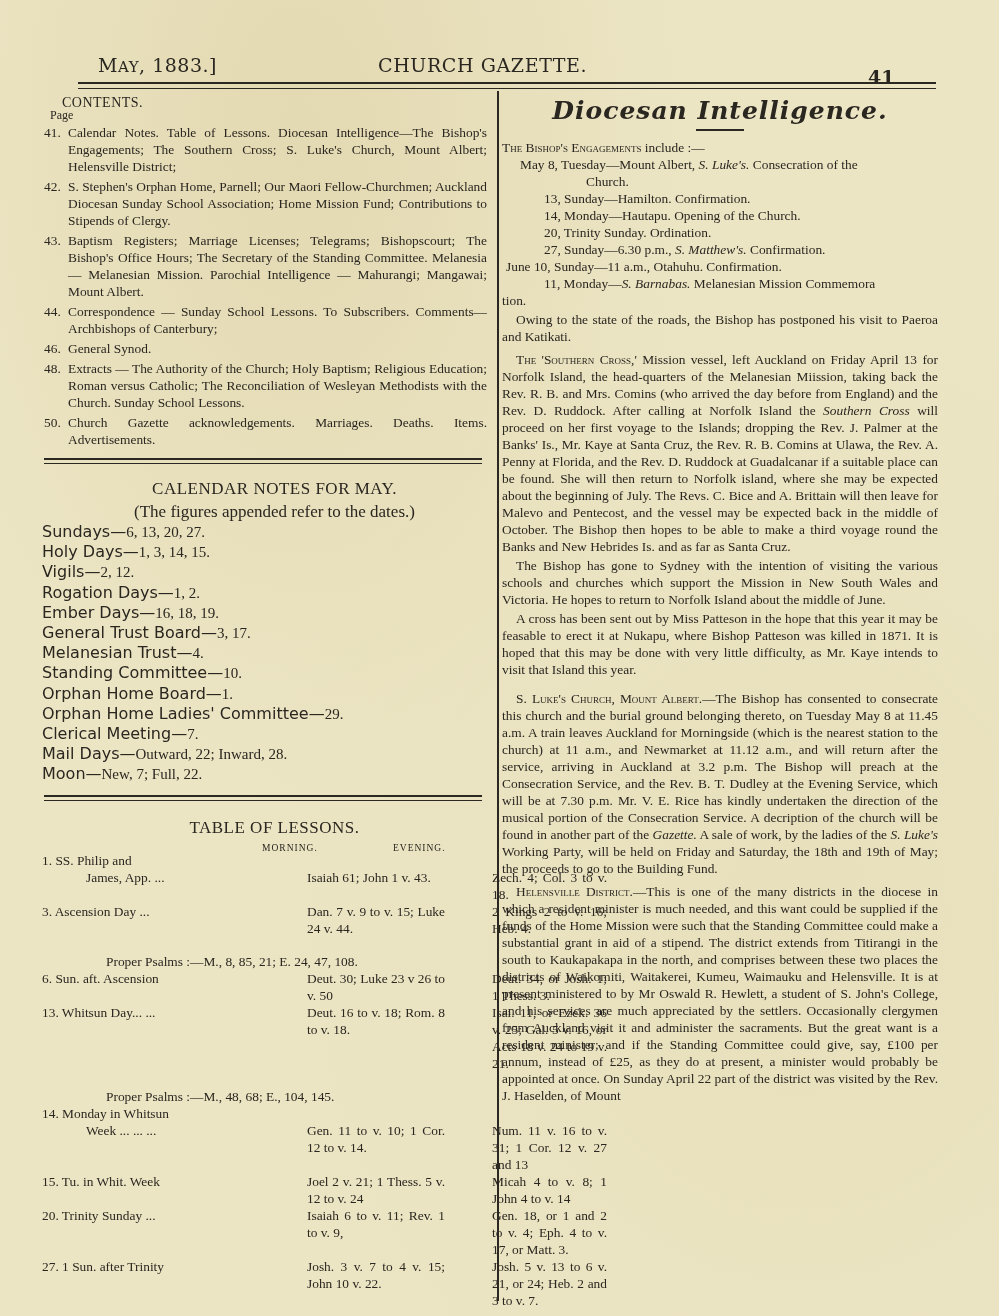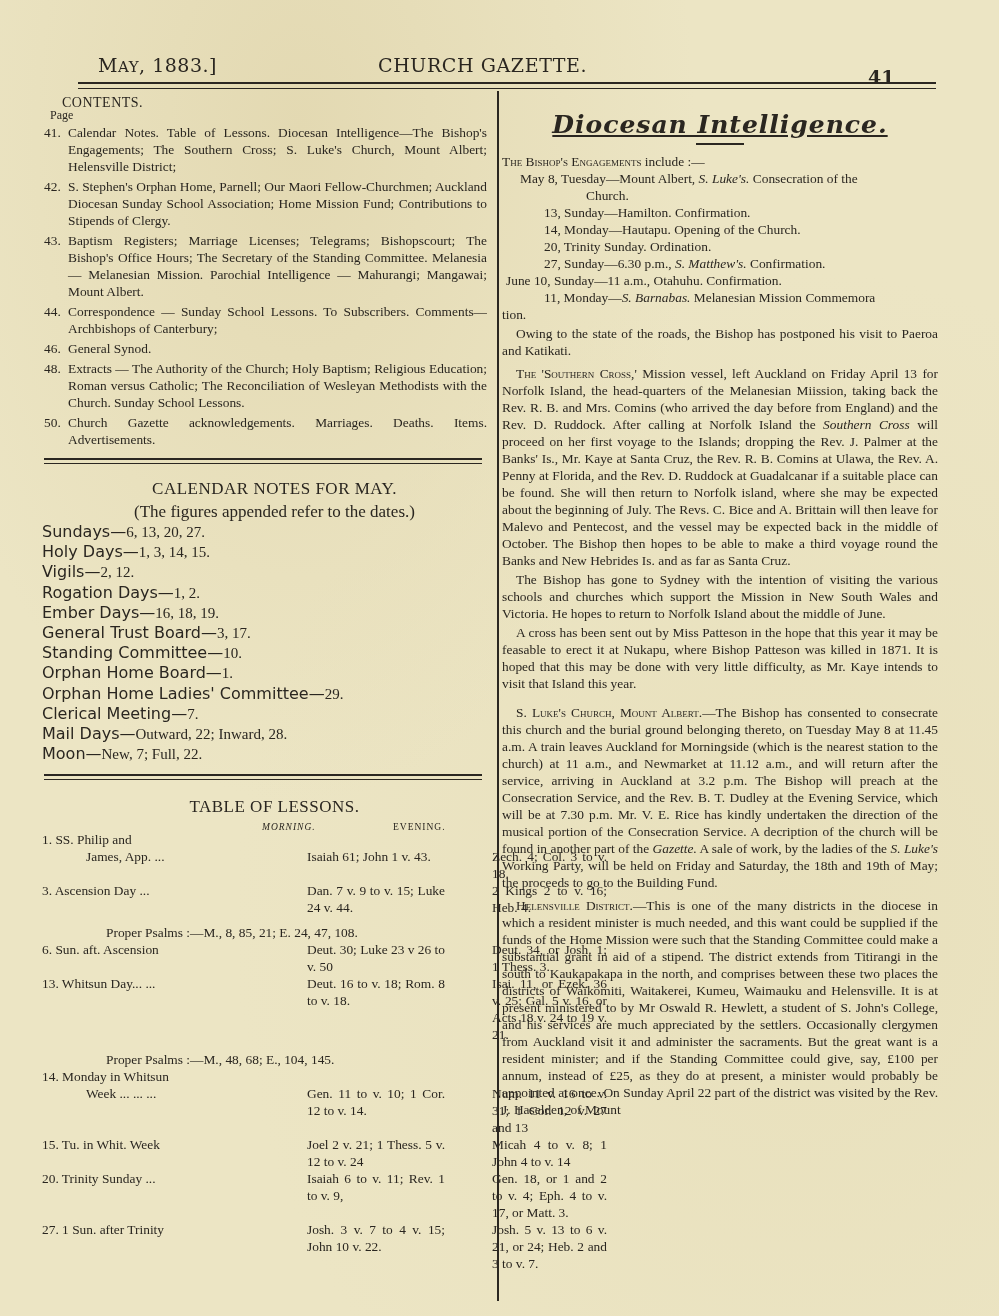--- a/index.html
+++ b/index.html
@@ -33,30 +33,30 @@
 
   .sec-rule { height: 3px; border-top: 2px solid #2b2721; border-bottom: 1px solid #2b2721; margin: 10px 0 0 -18px; width: 438px; }
 
   .cal-title { text-align: center; font-size: 17px; margin-top: 16px; letter-spacing: 0.5px; }
   .cal-sub { text-align: center; font-size: 17px; margin-top: 6px; margin-bottom: 2px; }
   .cal-item { font-family: "DejaVu Sans", "Liberation Sans", sans-serif; font-size: 16px; line-height: 20.2px; margin-left: -20px; white-space: nowrap; }
   .cal-item .dates { font-family: "Liberation Serif", serif; font-size: 15px; }
 
   .lessons-title { text-align: center; font-size: 17px; margin-top: 18px; letter-spacing: 0.5px; }
   .les-head { position: relative; height: 16px; font-size: 9.5px; letter-spacing: 1px; }
-  .les-head .m { position: absolute; left: 200px; top: 4px; font-style: italic; }
+  .les-head .m { position: absolute; left: 200px; top: 4px; }
   .les-head .e { position: absolute; left: 331px; top: 4px; }
   .les-row { position: relative; display: flex; margin-left: -20px; gap: 43px; }
   .les-day { width: 222px; flex: none; }
   .les-morn { width: 138px; flex: none; text-align: justify; }
   .les-eve { width: 115px; flex: none; text-align: justify; padding-left: 4px; }
-  .psalms { margin-left: 44px; margin-top: 8px; }
+  .psalms { margin-left: 44px; margin-top: 16px; }
   .indent1 { padding-left: 44px; }
 
-  .di-title { text-align: center; font-family: "DejaVu Serif", serif; font-size: 25px; font-weight: bold; font-style: italic; letter-spacing: 1px; margin-top: 22px; text-decoration: underline; }
+  .di-title { text-align: center; font-family: "DejaVu Serif", serif; font-size: 25px; font-weight: bold; font-style: italic; letter-spacing: 1px; margin-top: 8px; }
   .di-bar { width: 48px; height: 2px; background: #2b2721; margin: 10px auto 8px auto; }
   .sc-head { font-variant: small-caps; }
   .eng-lead { margin-left: 4px; }
   .eng-line { white-space: nowrap; }
   .eng-1 { padding-left: 18px; }
   .eng-2 { padding-left: 42px; }
   .eng-c { padding-left: 84px; }
   .para { text-indent: 14px; margin-top: 6px; }
   .para.tight { margin-top: 2px; }
   .para.gap { margin-top: 12px; }
@@ -112,20 +112,21 @@
 
     <div class="cal-title">CALENDAR NOTES FOR MAY.</div>
     <div class="cal-sub">(The figures appended refer to the dates.)</div>
     <div id="calendar-list">
         <div class="cal-item"><span>Sundays—</span><span class="dates">6, 13, 20, 27.</span></div>
         <div class="cal-item"><span>Holy Days—</span><span class="dates">1, 3, 14, 15.</span></div>
         <div class="cal-item"><span>Vigils—</span><span class="dates">2, 12.</span></div>
         <div class="cal-item"><span>Rogation Days—</span><span class="dates">1, 2.</span></div>
         <div class="cal-item"><span>Ember Days—</span><span class="dates">16, 18, 19.</span></div>
         <div class="cal-item"><span>General Trust Board—</span><span class="dates">3, 17.</span></div>
+        <div class="cal-item"><span>Melanesian Trust—</span><span class="dates">4.</span></div>
         <div class="cal-item"><span>Standing Committee—</span><span class="dates">10.</span></div>
         <div class="cal-item"><span>Orphan Home Board—</span><span class="dates">1.</span></div>
         <div class="cal-item"><span>Orphan Home Ladies' Committee—</span><span class="dates">29.</span></div>
         <div class="cal-item"><span>Clerical Meeting—</span><span class="dates">7.</span></div>
         <div class="cal-item"><span>Mail Days—</span><span class="dates">Outward, 22; Inward, 28.</span></div>
         <div class="cal-item"><span>Moon—</span><span class="dates">New, 7; Full, 22.</span></div>
       </div>
 
     <div class="sec-rule" style="margin-top:10px"></div>
 

